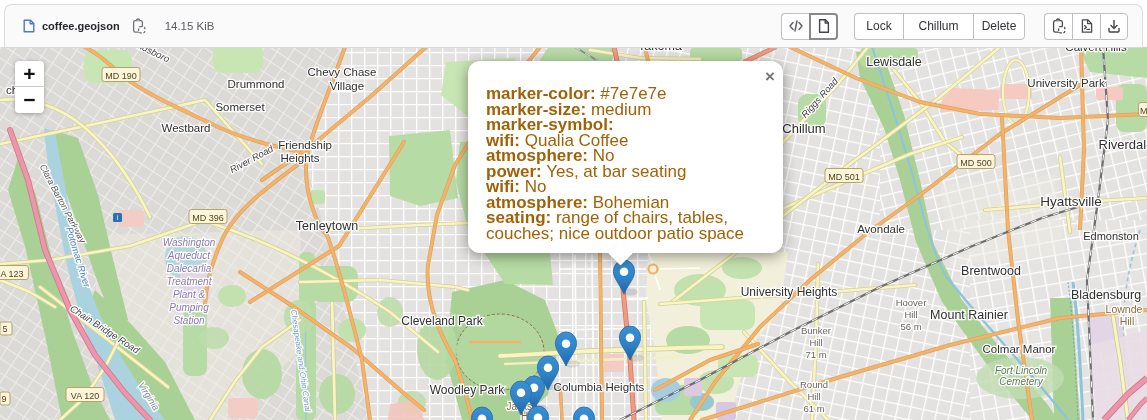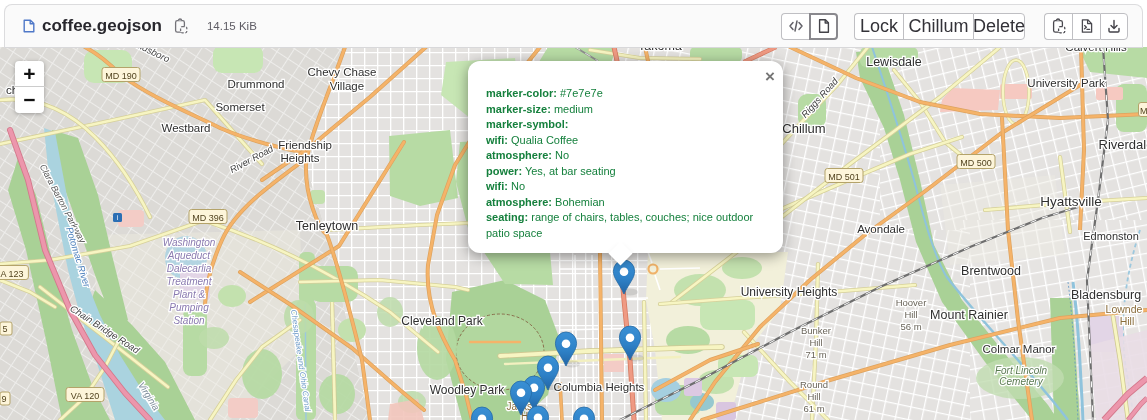--- a/index.html
+++ b/index.html
@@ -4,26 +4,26 @@
 <style>
 * { margin:0; padding:0; box-sizing:border-box; }
 html,body { width:1147px; height:420px; overflow:hidden; background:#fff;
   font-family:"Liberation Sans", sans-serif; }
 .page { position:relative; width:1147px; height:420px; }
 
 
 .hdr { position:absolute; left:4px; top:4px; width:1139px; height:44px;
   background:#fafafa; border:1px solid #dcdcde; border-bottom:1px solid #d8d8da;
   border-radius:8px 8px 0 0; display:flex; align-items:center; padding:0 14px 0 16px; }
-.hdr .fname { font-weight:bold; font-size:17px; color:#28272d; margin:0 0 0 5px; }
+.hdr .fname { font-weight:bold; font-size:11px; color:#28272d; margin:0 0 0 5px; }
 .hdr .fsize { font-size:11.5px; color:#5e5c64; margin-left:18px; }
 .hdr .right { margin-left:auto; display:flex; align-items:center; }
 .icon16 { width:16px; height:16px; display:block; }
 .btn { height:27px; background:#fff; border:1px solid #bfbfc3; color:#333238;
-  font-size:18px; font-family:"Liberation Sans",sans-serif; display:flex;
+  font-size:12px; font-family:"Liberation Sans",sans-serif; display:flex;
   align-items:center; justify-content:center; }
 .seg { display:flex; margin-right:16px; }
 .seg .btn { width:28px; border-radius:0; }
 .seg .btn:first-child { border-radius:4px 0 0 4px; border-right:none; }
 .seg .btn:last-child { width:29px; border-radius:0 4px 4px 0; border:2px solid #89888d; }
 .editwrap { display:flex; margin-right:8px; }
 .btn-blue { background:#1f75cb; color:#fff; border:none; height:27px; }
 .edit-main { width:45px; border-radius:4px 0 0 4px; font-size:14px; }
 .edit-caret { width:28px; border-radius:0 4px 4px 0; margin-left:1px; }
 .grp { display:flex; margin-right:19px; }
@@ -44,22 +44,22 @@
   border-radius:4px; box-shadow:0 1px 4px rgba(0,0,0,0.3); overflow:hidden; }
 .zoomctl div { width:29px; height:26px; color:#111; font-size:21px; font-weight:bold;
   display:flex; align-items:center; justify-content:center; }
 .zoomctl div:first-child { border-bottom:1px solid #ccc; }
 
 
 .popup { position:absolute; left:468px; top:61px; width:315px; height:192px;
   background:#fff; border-radius:12px; box-shadow:0 3px 14px rgba(0,0,0,0.4); }
 .popup .tip { position:absolute; left:144px; top:184px; width:17px; height:17px;
   background:#fff; transform:rotate(45deg); box-shadow:3px 3px 6px rgba(0,0,0,0.12); }
-.pc { position:absolute; left:18px; top:25px; width:282px; font-size:11px;
-  line-height:15.5px; color:#15803d; }
+.pc { position:absolute; left:18px; top:25px; width:282px; font-size:17px;
+  line-height:15.5px; color:#a16207; }
 .popup .close { position:absolute; right:8px; top:6px; font-size:17px;
   color:#757575; font-weight:bold; font-family:"Liberation Sans",sans-serif; }
 </style>
 </head>
 <body>
 <div class="page">
 
   <svg class="map" viewBox="0 47 1147 373" preserveAspectRatio="none">
     <defs>
 <pattern id="gA" width="13" height="13" patternUnits="userSpaceOnUse">

